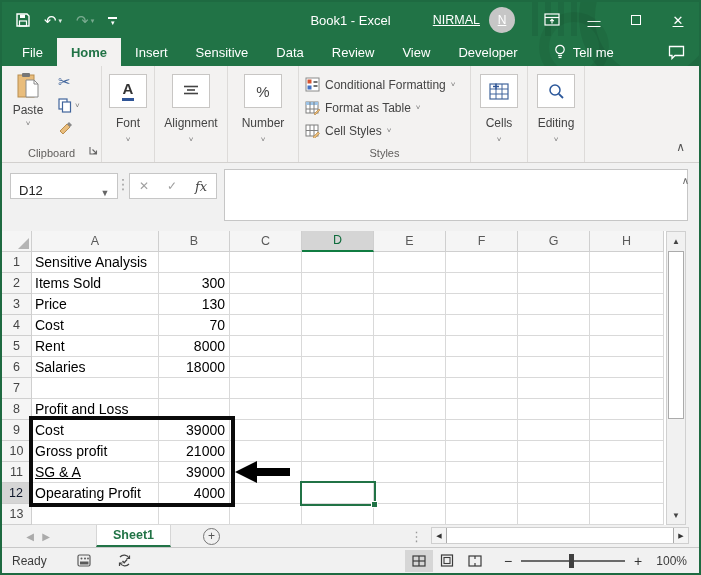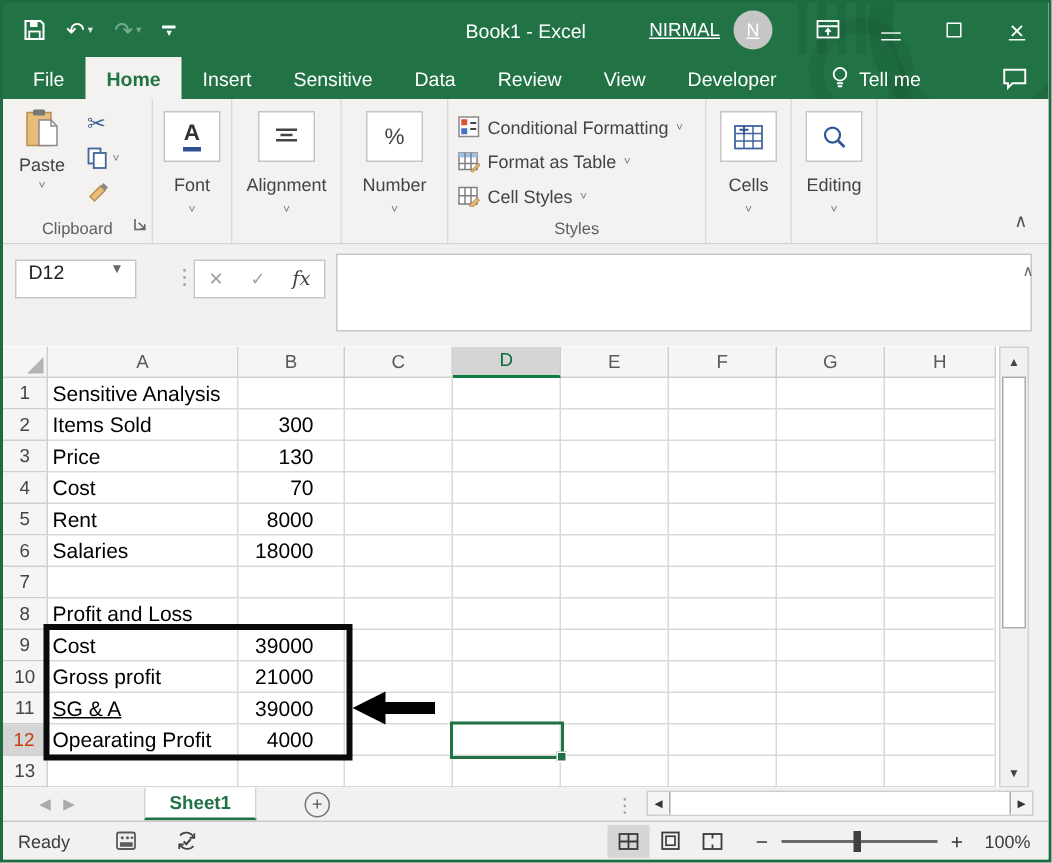--- a/index.html
+++ b/index.html
@@ -75,22 +75,22 @@
   .srow { display: flex; align-items: center; gap: 5px; height: 21px; margin: 0 0 2px 6px;
           font-size: 12px; color: #444; white-space: nowrap; }
   .srow:first-child { margin-top: 8px; }
 
   .g-cells, .g-edit { width: 57px; }
   .ribbon-tail { flex: 1; position: relative; border-right: none; }
   .collapse-rb { position: absolute; right: 14px; bottom: 8px; color: #555; font-size: 12px; }
 
   
   .fbar { position: absolute; top: 161px; left: 0; width: 100%; height: 68px; background: #f1f1f1; }
-  .namebox { position: absolute; left: 8px; top: 10px; width: 81px; height: 26px; background: #fff;
-             border: 1px solid #c6c6c6; display: flex; align-items: flex-start; font-size: 13px;
+  .namebox { position: absolute; left: 8px; top: 10px; width: 108px; height: 26px; background: #fff;
+             border: 1px solid #c6c6c6; display: flex; align-items: flex-end; font-size: 13px;
              color: #222; padding-left: 8px; }
   .namebox .dd { margin-left: auto; width: 24px; text-align: center; color: #666; font-size: 9px; }
   .fdots { position: absolute; left: 114px; top: 13px; color: #9a9a9a; font-size: 14px; }
   .fxbox { position: absolute; left: 127px; top: 10px; width: 88px; height: 26px; background: #fff;
            border: 1px solid #c6c6c6; display: flex; align-items: center; justify-content: space-around; }
   .fxbox .xg { color: #a0a0a0; font-size: 12px; }
   .fxbox .ck { color: #a0a0a0; font-size: 12px; }
   .fxbox .fx { font-family: "DejaVu Serif", serif; font-style: italic; font-size: 13px; color: #444; }
   .finput { position: absolute; left: 222px; top: 6px; width: 464px; height: 52px; background: #fff;
             border: 1px solid #c6c6c6; font-size: 13px; padding: 3px 6px; color: #000; }
@@ -102,24 +102,24 @@
   .corner { width: 30px; flex: none; background: #f5f5f5; border-right: 1px solid #cfcfcf;
             border-bottom: 1px solid #cfcfcf; position: relative; }
   .corner::after { content: ""; position: absolute; right: 2px; bottom: 2px;
             border-style: solid; border-width: 0 0 11px 11px;
             border-color: transparent transparent #b4b4b4 transparent; }
   .ch { flex: none; background: #f5f5f5; border-right: 1px solid #cfcfcf; border-bottom: 1px solid #cfcfcf;
         color: #5a5a5a; font-size: 12.5px; text-align: center; line-height: 20px; }
   .ch.sel { background: #d5d5d5; color: #0e6b3c; border-bottom: 2px solid #107c41; line-height: 19px; }
   .rh { width: 30px; flex: none; background: #f5f5f5; border-right: 1px solid #cfcfcf;
         border-bottom: 1px solid #cfcfcf; color: #454545; font-size: 12.5px; text-align: center; line-height: 20px; }
-  .rh.sel { background: #d5d5d5; color: #c2410c; border-right: 2px solid #107c41; }
+  .rh.sel { background: #d5d5d5; color: #0f172a; border-right: 2px solid #107c41; }
   .cell { flex: none; border-right: 1px solid #d9d9d9; border-bottom: 1px solid #d9d9d9;
           font-size: 14px; color: #000; padding: 0 3px; line-height: 20px; white-space: nowrap; overflow: hidden; }
-  .cell.num { text-align: right; padding-right: 20px; }
+  .cell.num { text-align: right; padding-right: 4px; }
 
   .blackbox { position: absolute; left: 27px; top: 185px; width: 206px; height: 91px;
               border: 4px solid #0a0a0a; pointer-events: none; }
   .arrow-head { position: absolute; left: 233px; top: 230px; width: 0; height: 0;
                 border-top: 11px solid transparent; border-bottom: 11px solid transparent;
                 border-right: 22px solid #000; }
   .arrow-tail { position: absolute; left: 253px; top: 237px; width: 35px; height: 8px; background: #000; }
   .activecell { position: absolute; left: 298px; top: 250px; width: 76px; height: 25px;
                 border: 2px solid #217346; }
   .fill-handle { position: absolute; right: -4px; bottom: -4px; width: 7px; height: 7px;

